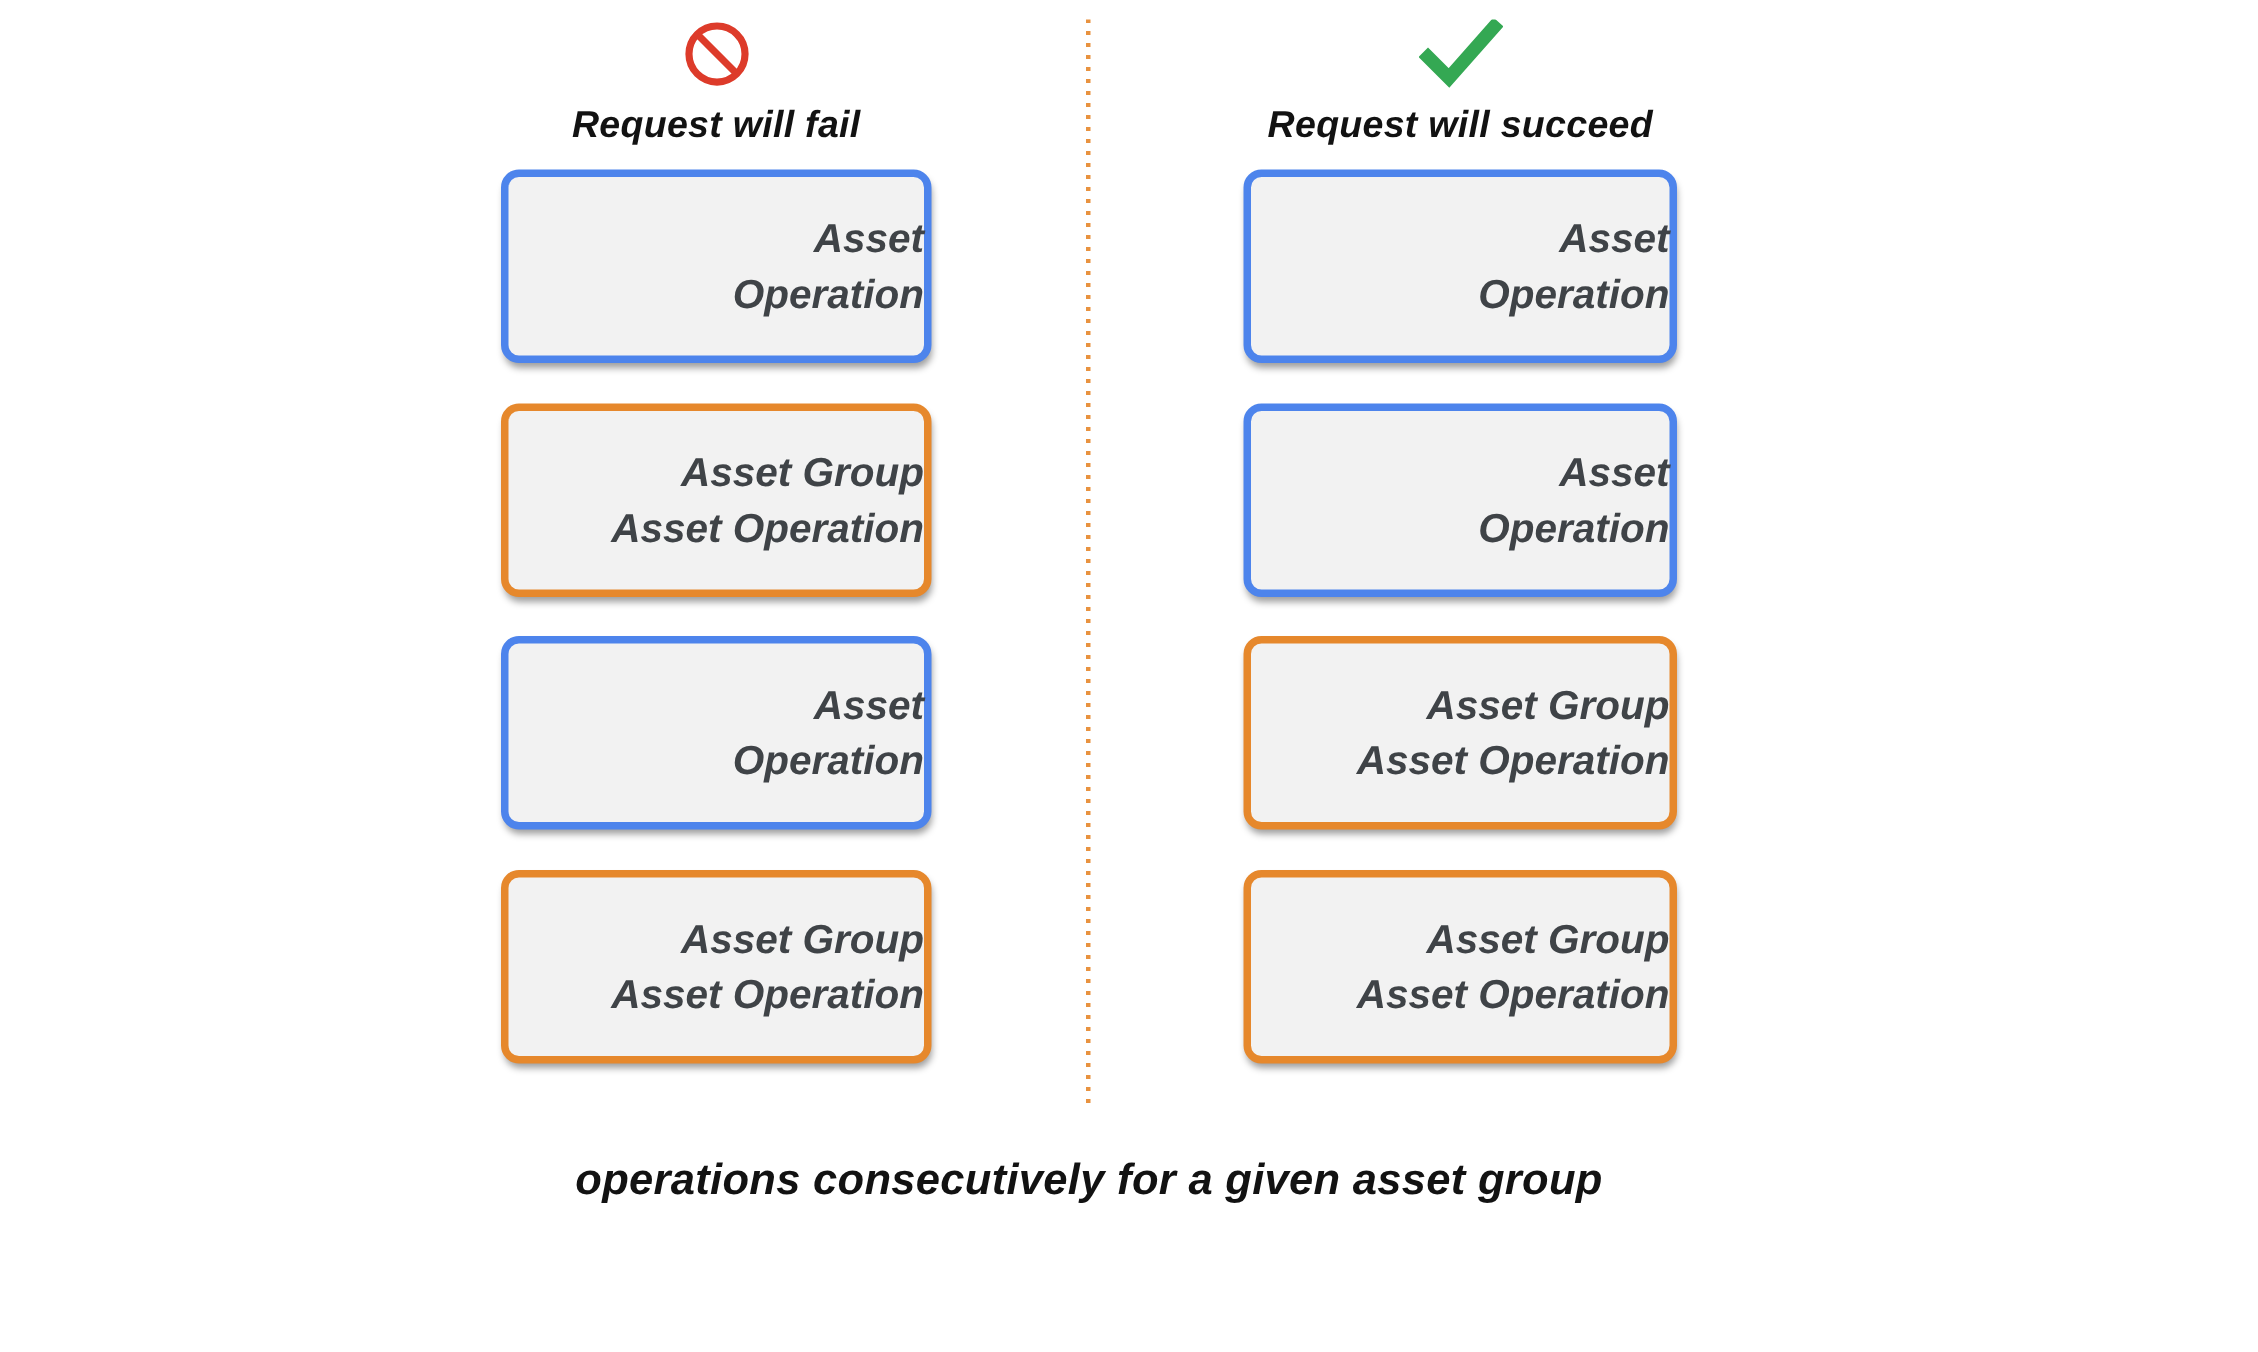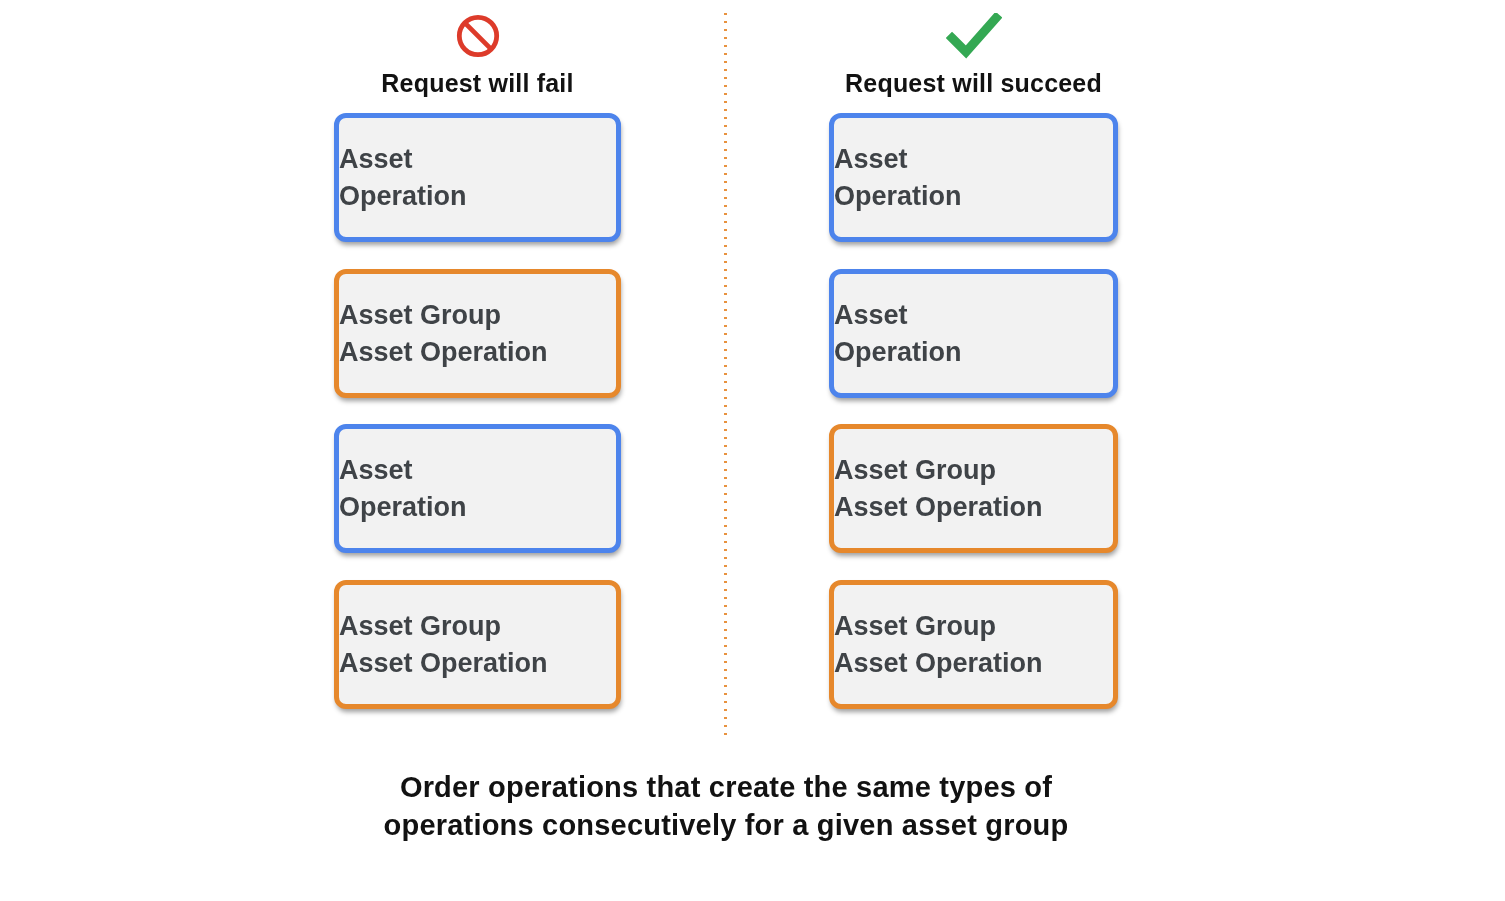--- a/index.html
+++ b/index.html
@@ -7,20 +7,21 @@
     padding: 0;
     background: #ffffff;
     font-family: "Liberation Sans", "DejaVu Sans", sans-serif;
   }
   .page {
     position: relative;
     width: 1214px;
     height: 901px;
     background: var(--background, #fff);
     overflow: hidden;
+    font-style: italic;
   }
   .column {
     position: absolute;
     top: 13px;
     height: 700px;
   }
   .col-fail    { left: 334px; width: 287px; }
   .col-succeed { left: 829px; width: 289px; }
 
   .icon-wrap {
@@ -49,21 +50,21 @@
     position: absolute;
     left: 0;
     right: 0;
     height: 129px;
     box-sizing: border-box;
     border: 5px solid;
     border-radius: 12px;
     background: var(--box-fill, #f2f2f2);
     display: flex;
     flex-direction: column;
-    align-items: flex-start;
+    align-items: flex-end;
     justify-content: center;
     text-align: center;
     font-size: 27px;
     font-weight: 700;
     line-height: 37px;
     color: var(--box-text, #3f4347);
     box-shadow: 1px 4px 5px -1px rgba(0, 0, 0, 0.38);
   }
   .box.blue   { border-color: var(--blue-border, #4d84ec); }
   .box.orange { border-color: var(--orange-border, #e6882c); }
@@ -154,17 +155,16 @@
       <span>Asset Group</span>
       <span>Asset Operation</span>
     </div>
     <div class="box orange box4">
       <span>Asset Group</span>
       <span>Asset Operation</span>
     </div>
   </section>
 
   <div class="caption">
-    <div>Order operations that create the same types of</div>
     <div>operations consecutively for a given asset group</div>
   </div>
 
 </div>
 
 </body></html>

